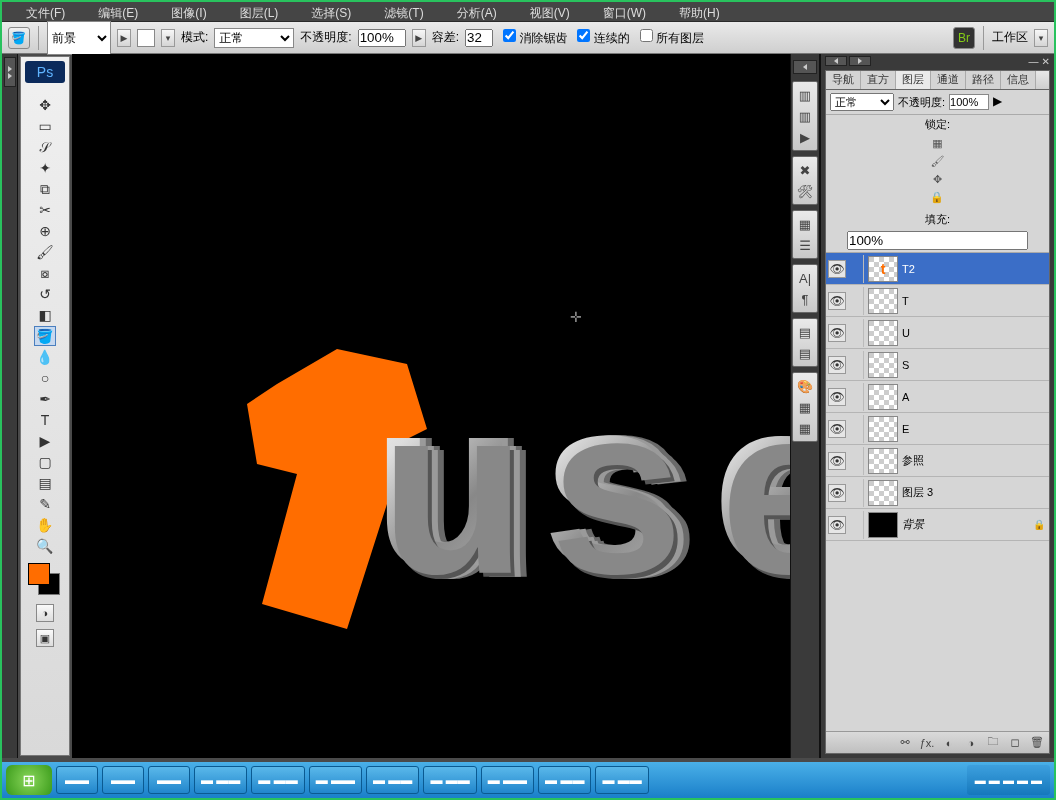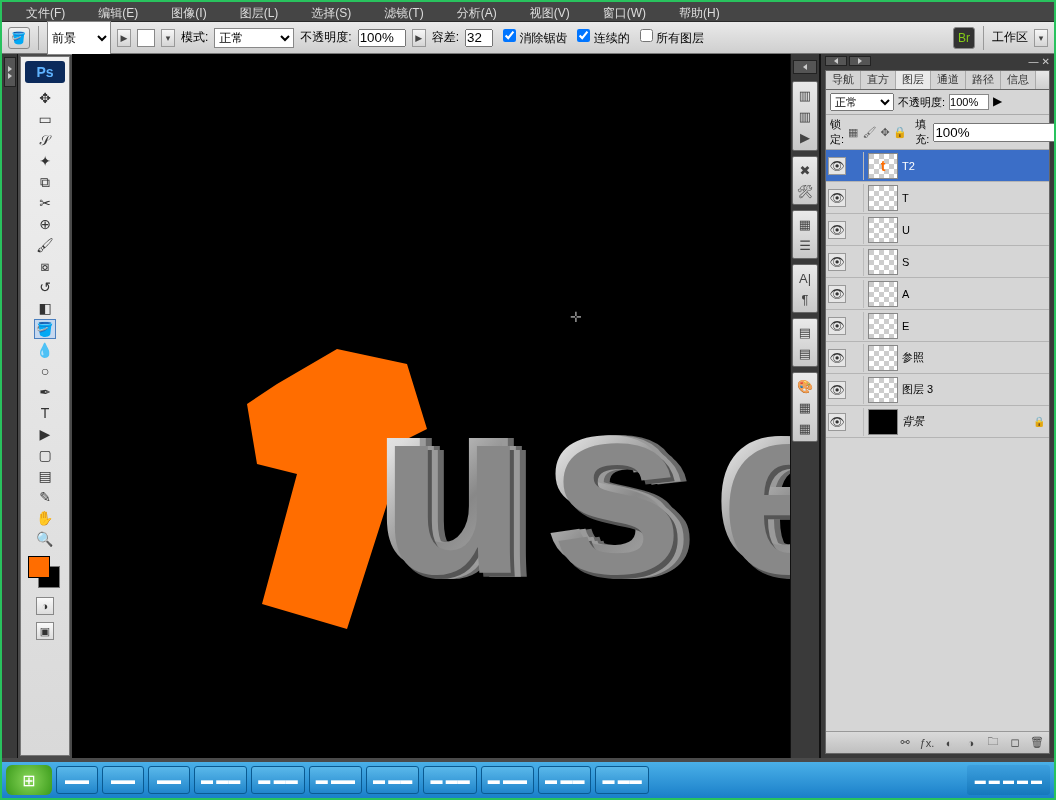--- a/index.html
+++ b/index.html
@@ -13,21 +13,21 @@
 .optbar .tol { width: 28px; height: 18px; }
 .optbar .sw { width:18px; height:18px; background:#fff; border:1px solid #888; }
 .optbar .arrow { width:14px;height:18px;background:linear-gradient(#f7f7f7,#d5d5d5);border:1px solid #999;display:inline-flex;align-items:center;justify-content:center;font-size:9px;color:#444; }
 .optbar .wsbtn { width:22px;height:22px;background:linear-gradient(#efefef,#cfcfcf);border:1px solid #888;border-radius:3px;display:flex;align-items:center;justify-content:center;font-size:12px;color:#333; }
 .chk { margin-left:4px; }
 .main { display: flex; height: calc(100% - 56px - 36px); }
 .left-strip { width: 16px; background: #3a3a3a; border-right: 1px solid #111; position: relative; }
 .left-strip .collapse { position:absolute; top:3px; left:2px; width:12px;height:30px;background:#555;border:1px solid #222;display:flex;flex-direction:column;align-items:center;justify-content:center;color:#ccc;gap:1px; }
 .left-strip .collapse .tri{width:0;height:0;border-top:3px solid transparent;border-bottom:3px solid transparent;border-left:4px solid #ccc;}
 .toolbox { width: 50px; background: linear-gradient(#f0f0f0,#d9d9d9); border: 1px solid #777; display: flex; flex-direction: column; align-items: center; padding: 4px 0; gap: 1px; margin:2px; }
-.toolbox .logo { width: 40px; height: 22px; background: #0b2a5b; border-radius: 3px; display: flex; align-items: center; justify-content: center; color: #5fb3ff; font-weight: bold; font-size: 14px; margin-bottom: 4px; }
+.toolbox .logo { width: 40px; height: 22px; background: #0b2a5b; border-radius: 3px; display: flex; align-items: center; justify-content: center; color: #5fb3ff; font-weight: normal; font-size: 14px; margin-bottom: 11px; }
 .tool { width: 22px; height: 20px; display: flex; align-items: center; justify-content: center; border: 1px solid transparent; color: #333; font-size: 14px; position:relative; }
 .tool.sel { background:#c6d8ef;border:1px solid #4a7fbf; }
 .toolrow { display:flex; gap:2px; }
 .colorbox { width:34px; height:34px; position: relative; margin-top:6px; }
 .colorbox .fg { position:absolute; width:22px; height:22px; background:#ff6d00; border:1px solid #000; top:0; left:0; z-index:2;}
 .colorbox .bg { position:absolute; width:22px; height:22px; background:#000; border:1px solid #777; top:10px; left:10px; }
 .minitools { display:flex; gap:2px; margin-top:6px; }
 .minitool { width:18px;height:18px;border:1px solid #888;display:flex;align-items:center;justify-content:center;background:linear-gradient(#fafafa,#ddd);font-size:11px;color:#333; }
 .canvas-area { flex: 1; background: #000; position: relative; overflow: hidden; }
 .canvas-area .wm { position:absolute; bottom:40px; left:160px; color: rgba(160,40,40,0.85); font-size: 36px; font-family: "Times New Roman", serif; letter-spacing: 4px; }
@@ -50,21 +50,21 @@
 .rightpanel .collapse-top .tri{width:0;height:0;border-top:3px solid transparent;border-bottom:3px solid transparent;border-left:4px solid #ccc;}
 .rightpanel .collapse-top .ctrls { margin-left:auto; display:flex; gap:3px; color:#ccc; font-size:10px; }
 .panel-tabs { display:flex; background: linear-gradient(#e8e8e8,#cfcfcf); border:1px solid #666; height:20px; align-items:flex-end; margin:2px 4px 0 4px; overflow:hidden; }
 .panel-tabs .tab { padding:2px 6px; font-size:11px; color:#333; background:#d4d4d4; border-right:1px solid #aaa; white-space:nowrap; }
 .panel-tabs .tab.active { background:#eaeaea; border-top:1px solid #fff; }
 .panel-body { background:#d6d6d6; margin:0 4px 4px 4px; border:1px solid #666; border-top:none; flex:1; display:flex; flex-direction:column; }
 .panel-opts { display:flex; align-items:center; padding:3px 4px; gap:4px; border-bottom:1px solid #aaa; }
 .panel-opts select { font-size:11px; height:18px; }
 .panel-opts .lbl { font-size:11px; }
 .panel-opts .pctin { width:40px;height:16px;font-size:11px;border:1px solid #888; }
-.panel-lock { display:flex; align-items:center; padding:2px 4px; gap:4px; font-size:11px; border-bottom:1px solid #aaa; }
+.panel-lock { display:flex; align-items:center; padding:2px 4px; gap:4px; font-size:11px; border-bottom:1px solid #aaa;flex-direction:column; }
 .lockicon { width:14px;height:14px;display:inline-flex;align-items:center;justify-content:center;color:#555;font-size:11px; }
 .layers { flex:1; overflow:auto; background:#d6d6d6; }
 .layer { display:flex; align-items:center; height:32px; border-bottom:1px solid #b5b5b5; padding:0 2px; gap:4px; }
 .layer.sel { background:#3b6ec7; color:#fff; }
 .layer .eye { width:18px;height:18px;border:1px solid #999;background:#e6e6e6;display:flex;align-items:center;justify-content:center;font-size:12px;color:#333; }
 .layer .linkcol { width:14px;height:28px;border-right:1px solid #bbb; }
 .layer .thumb { width:30px;height:26px;border:1px solid #888;background:repeating-conic-gradient(#fff 0 25%, #ccc 0 50%) 0 0/10px 10px; position:relative; display:flex;align-items:center;justify-content:center;font-size:10px;color:#333;font-weight:bold; }
 .layer .thumb.black { background:#000; }
 .layer .thumb .mini-t { color:#ff6d00; font-size:14px; font-weight:bold; }
 .layer .name { font-size:11px; }

